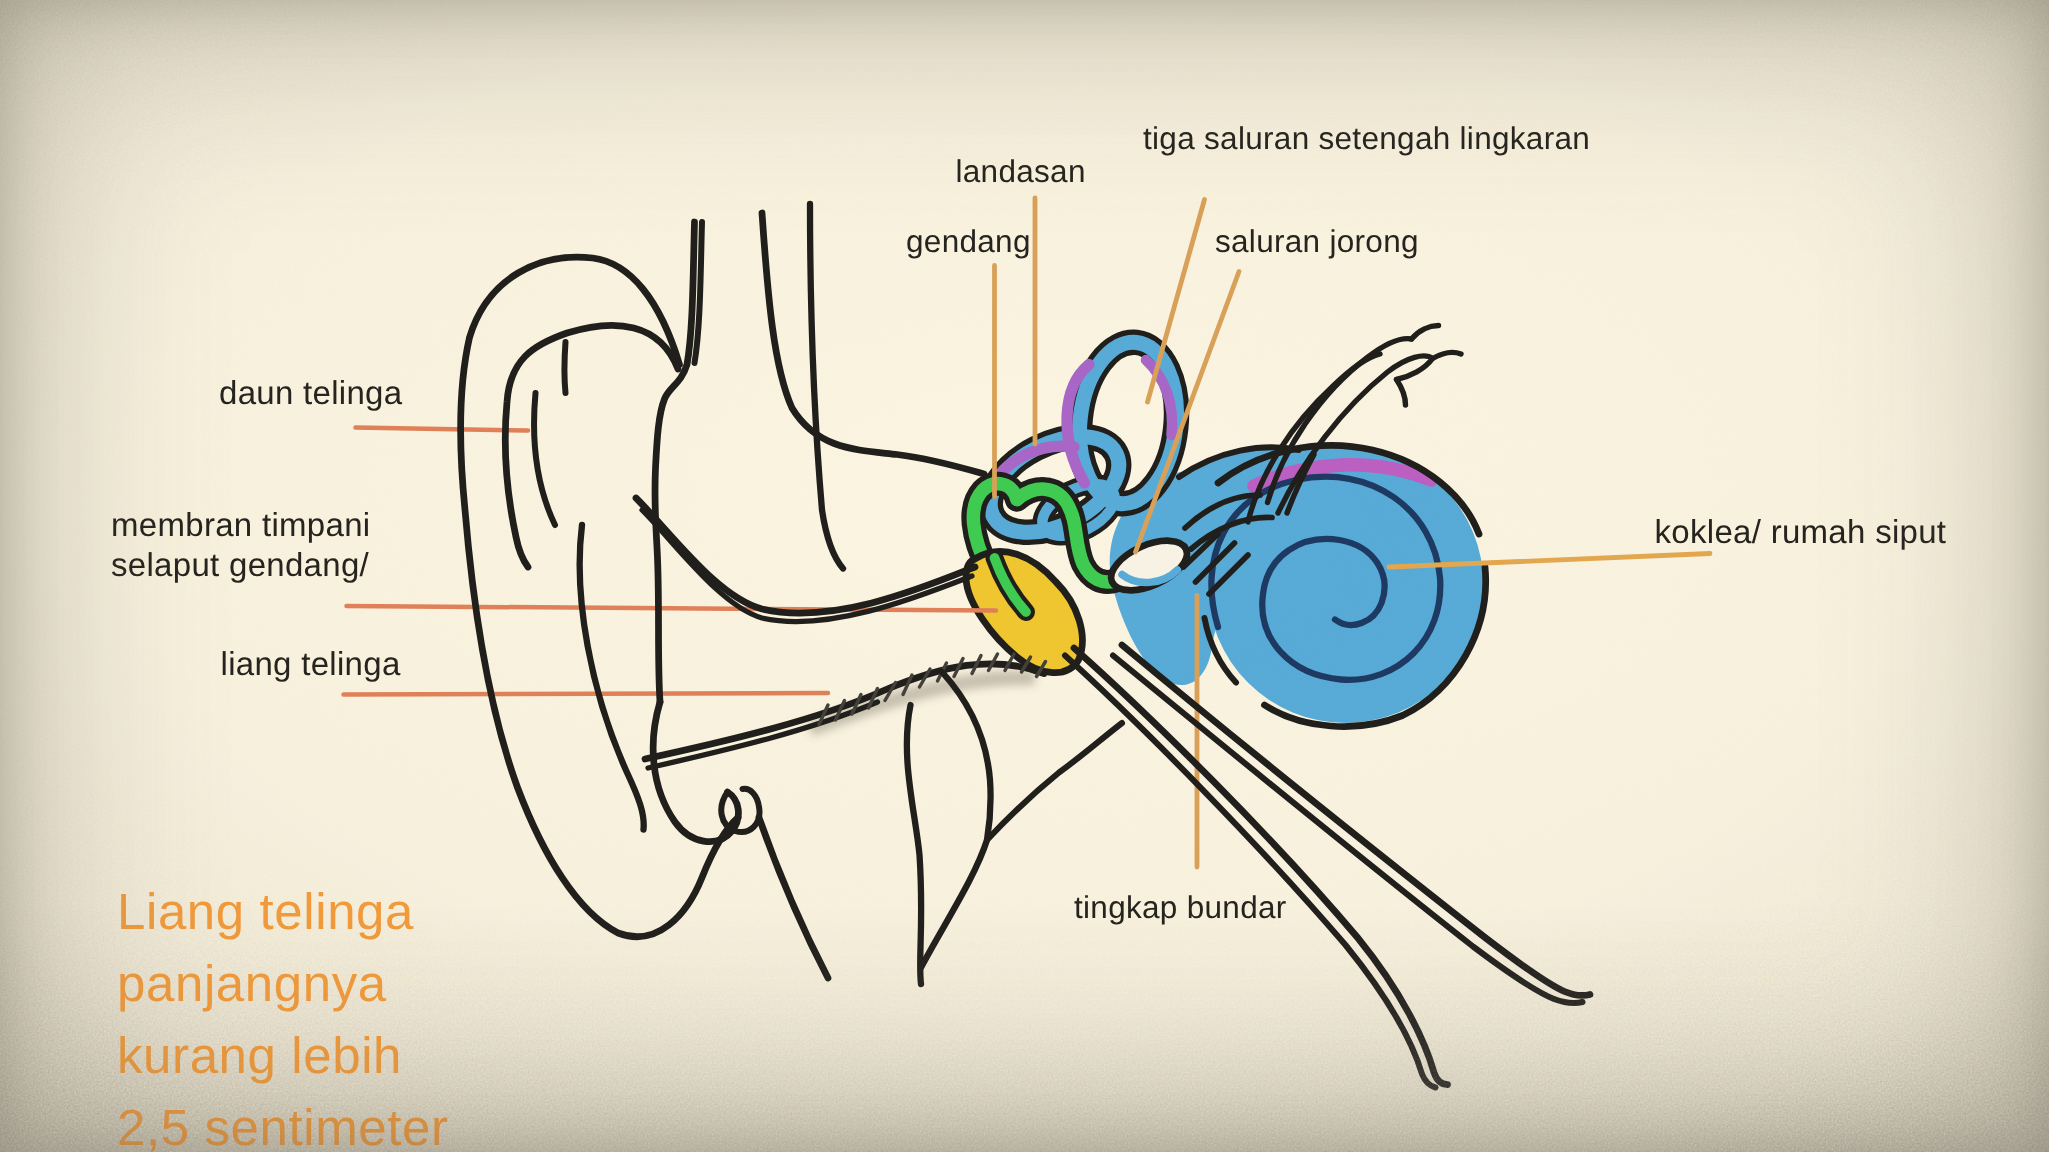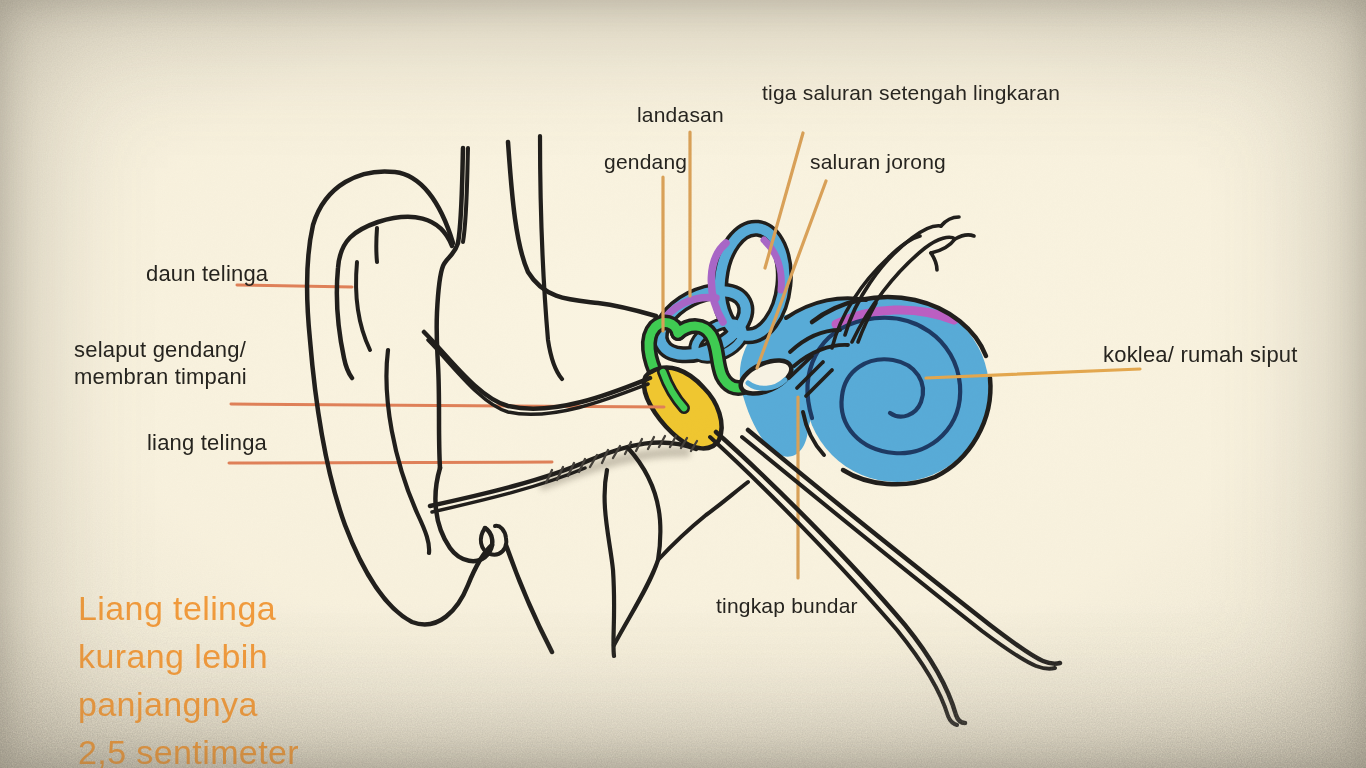--- a/index.html
+++ b/index.html
@@ -199,41 +199,41 @@
         <line x1="806" y1="396" x2="832" y2="370"></line>
       </g>
     </g>
 
     <g pointer-events="none">
       <rect x="0" y="0" width="1366" height="768" filter="url(#grain)" mask="url(#edgeMask)" opacity="0.5"></rect>
       <rect x="0" y="0" width="1366" height="768" filter="url(#grain)" mask="url(#botMask)" opacity="0.45"></rect>
     </g>
   </svg>
 
-  <div class="lbl" style="left:146px;top:260px;">daun telinga</div>
+  <div class="lbl" style="left:146px;top:248px;">daun telinga</div>
 
   <div class="lbl" style="left:74px;top:336px;">
+    <div>membran timpani</div>
     <div>selaput gendang/</div>
-    <div>membran timpani</div>
   </div>
 
   <div class="lbl" style="left:147px;top:429px;">liang telinga</div>
 
   <div class="lbl small" style="left:604px;top:148px;">gendang</div>
 
   <div class="lbl small" style="left:637px;top:101px;">landasan</div>
 
   <div class="lbl small" style="left:762px;top:79px;">tiga saluran setengah lingkaran</div>
 
   <div class="lbl small" style="left:810px;top:148px;">saluran jorong</div>
 
   <div class="lbl small" style="left:716px;top:592px;text-align:right;">tingkap bundar</div>
 
   <div class="lbl" style="left:1103px;top:341px;">koklea/ rumah siput</div>
 
   <div class="note">
     <div>Liang telinga</div>
+    <div>panjangnya</div>
     <div>kurang lebih</div>
-    <div>panjangnya</div>
     <div>2,5 sentimeter</div>
   </div>
 
 </div>
 
 </body></html>

